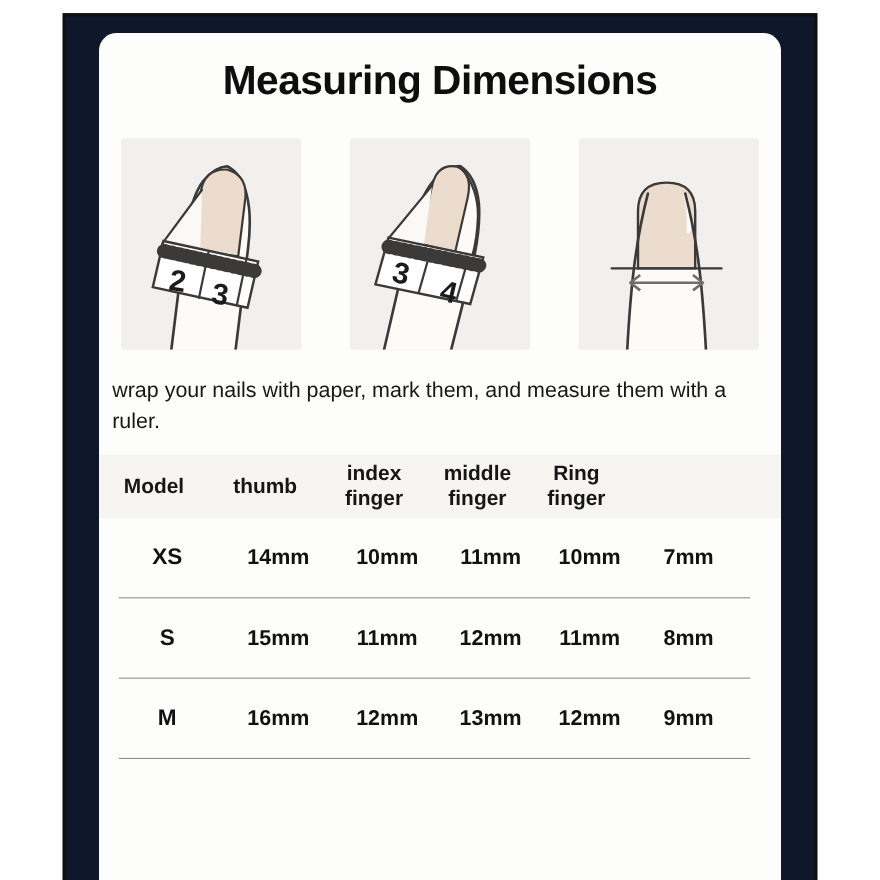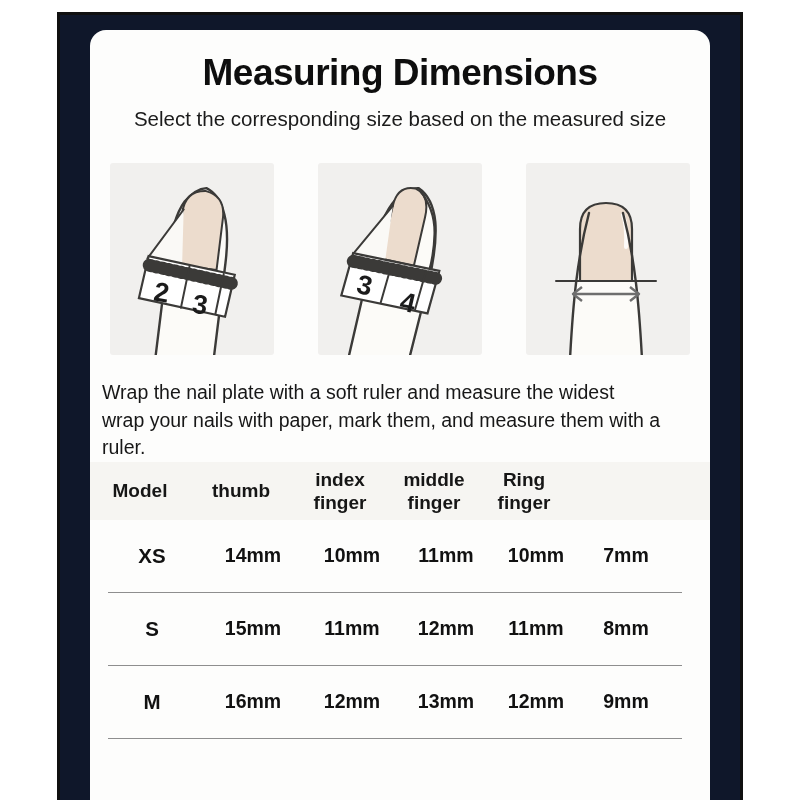--- a/index.html
+++ b/index.html
@@ -32,21 +32,21 @@
   }
   .panel{
     flex:1;background:#f1f0ee;border-radius:3px;overflow:hidden;
   }
   .panel svg{display:block;width:100%;height:100%;}
   .instructions{
     margin:24px 8px 0 12px;
     font-size:19.5px;line-height:27.5px;color:#171717;
   }
   .thead{
-    height:58px;background:#f6f5f2;
+    margin-top:16px;height:58px;background:#f6f5f2;
     display:grid;grid-template-columns:100px 102px 96px 92px 88px 92px;
     align-items:center;justify-items:center;
     font-weight:bold;font-size:19px;line-height:23px;text-align:center;
   }
   .trow{
     height:72px;
     display:grid;grid-template-columns:100px 102px 96px 92px 88px 92px;
     align-items:center;justify-items:center;
     font-weight:bold;font-size:19.5px;color:#111111;padding-left:12px;
   }
@@ -54,21 +54,20 @@
   .sep{border-top:1.6px solid #8e8e8e;margin:0 28px 0 18px;height:0;}
   .ill-stroke{stroke:#3b3a38;fill:none;stroke-linecap:round;}
 </style>
 </head>
 <body>
 
 <div class="frame">
   <div class="card">
 
     <div class="title">Measuring Dimensions</div>
-    <div class="subtitle">Select the corresponding size based on the measured size</div>
 
     <div class="panels">
 
       <div class="panel">
         <svg viewBox="0 0 164 192">
           <g transform="rotate(7 82 110)">
             <path d="M56,210 L56,96 Q56,58 66,40 Q75,26 86,24 Q100,29 107,48 Q114,66 114,96 L114,210 Z" fill="#fcfbf8" stroke="#3b3a38" stroke-width="2.4"></path>
             <path d="M65,104 L65,52 Q65,29 86,27 Q106,30 106,52 L106,104 Z" fill="#ecdccd" stroke="#3b3a38" stroke-width="2"></path>
             <path d="M36,101 L66,48 L71,101 Z" fill="#faf9f6"></path>
             <line x1="36" y1="101" x2="66" y2="48" class="ill-stroke" stroke-width="2"></line>
@@ -115,21 +114,20 @@
           <g>
             <line x1="47" y1="131" x2="113" y2="131" stroke="#6e6e6e" stroke-width="2.4"></line>
             <path d="M56,124 L47,131 L56,138" fill="none" stroke="#6e6e6e" stroke-width="2.4" stroke-linejoin="round"></path>
             <path d="M104,124 L113,131 L104,138" fill="none" stroke="#6e6e6e" stroke-width="2.4" stroke-linejoin="round"></path>
           </g>
         </svg>
       </div>
     </div>
 
     <div class="instructions">
-      <div>Wrap the nail plate with a soft ruler and measure the widest</div>
       <div>wrap your nails with paper, mark them, and measure them with a ruler.</div>
     </div>
 
     <div class="thead">
       <div class="hcell">
         <div>Model</div>
           <div></div>
       </div>
       <div class="hcell">
         <div>thumb</div>

